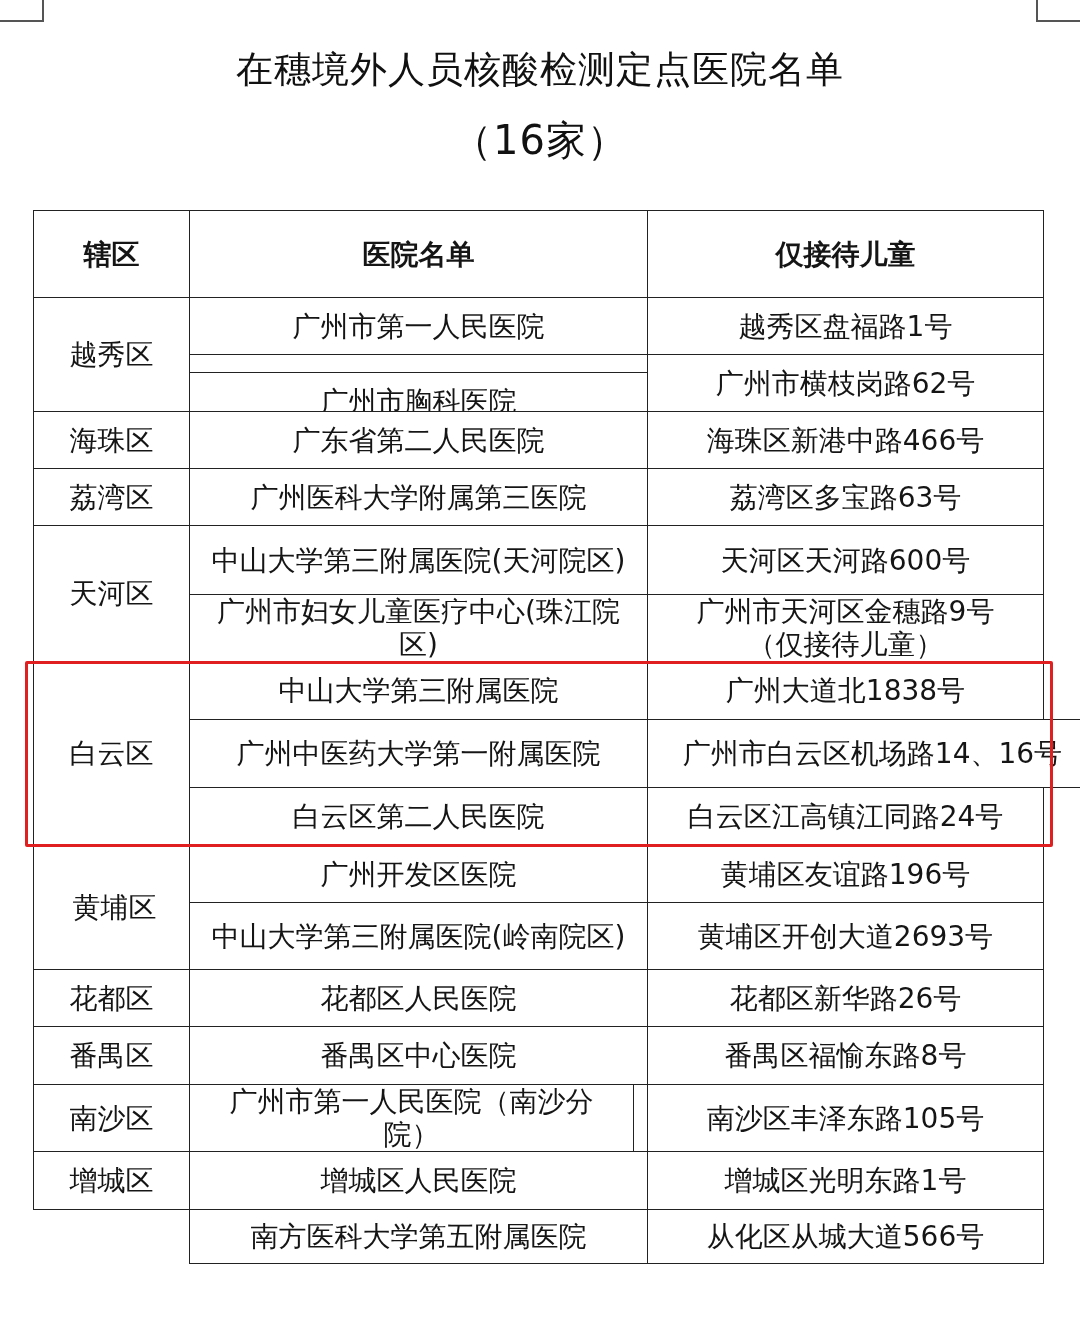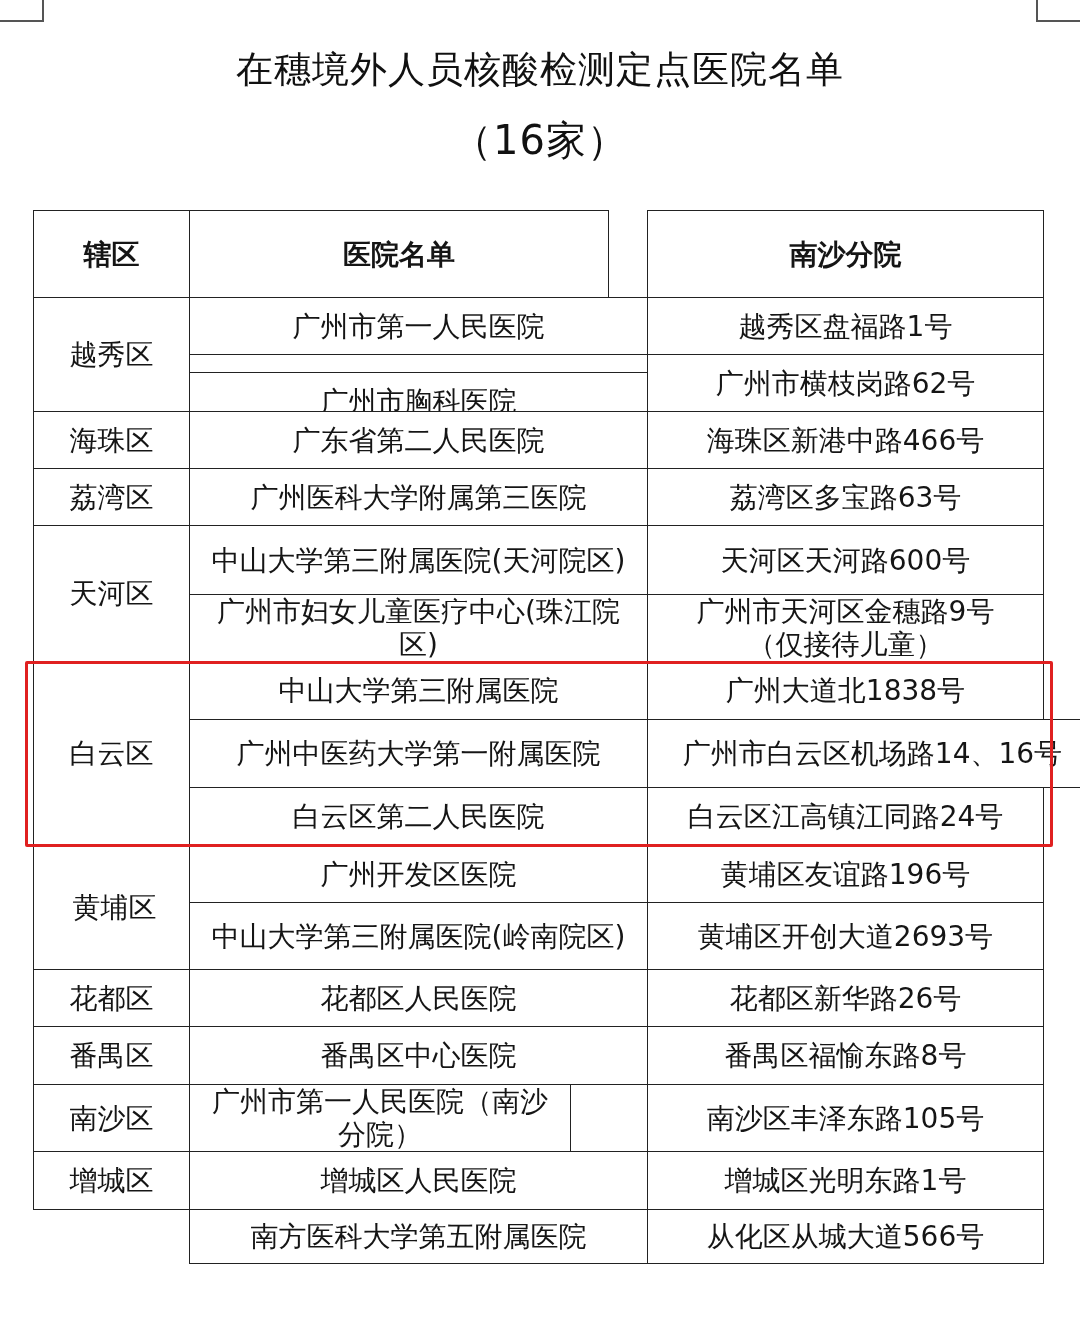--- a/index.html
+++ b/index.html
@@ -40,25 +40,25 @@
 <div class="corner tr"></div>
 
 <div class="title main">在穗境外人员核酸检测定点医院名单</div>
 <div class="title sub">（16家）</div>
 
 <div class="table">
 
   <div class="cell head" style="left:0;top:0;width:157px;height:88px;">
       <span>辖区</span>
     </div>
-  <div class="cell head" style="left:156px;top:0;width:420px;height:88px;">
+  <div class="cell head" style="left:156px;top:0;width:459px;height:88px;">
       <span>医院名单</span>
     </div>
   <div class="cell head" style="left:614px;top:0;width:397px;height:88px;">
-      <span>南沙分院</span>
+      <span>仅接待儿童</span>
     </div>
 
   <div class="cell" style="left:0;top:87px;width:157px;height:115px;">
       <span>越秀区</span>
     </div>
   <div class="cell" style="left:0;top:201px;width:157px;height:58px;">
       <span>海珠区</span>
     </div>
   <div class="cell" style="left:0;top:258px;width:157px;height:58px;">
       <span>荔湾区</span>
@@ -169,21 +169,21 @@
       <span>花都区新华路26号</span>
     </div>
 
   <div class="cell" style="left:156px;top:816px;width:459px;height:59px;">
       <span>番禺区中心医院</span>
     </div>
   <div class="cell" style="left:614px;top:816px;width:397px;height:59px;">
       <span>番禺区福愉东路8号</span>
     </div>
 
-  <div class="cell" style="left:156px;top:874px;width:382px;height:68px;padding:16px 22px;">
+  <div class="cell" style="left:156px;top:874px;width:445px;height:68px;padding:16px 22px;">
       <span>广州市第一人民医院（南沙分院）</span>
     </div>
   <div class="cell" style="left:614px;top:874px;width:397px;height:68px;">
       <span>南沙区丰泽东路105号</span>
     </div>
 
   <div class="cell" style="left:156px;top:941px;width:459px;height:59px;">
       <span>增城区人民医院</span>
     </div>
   <div class="cell" style="left:614px;top:941px;width:397px;height:59px;">

